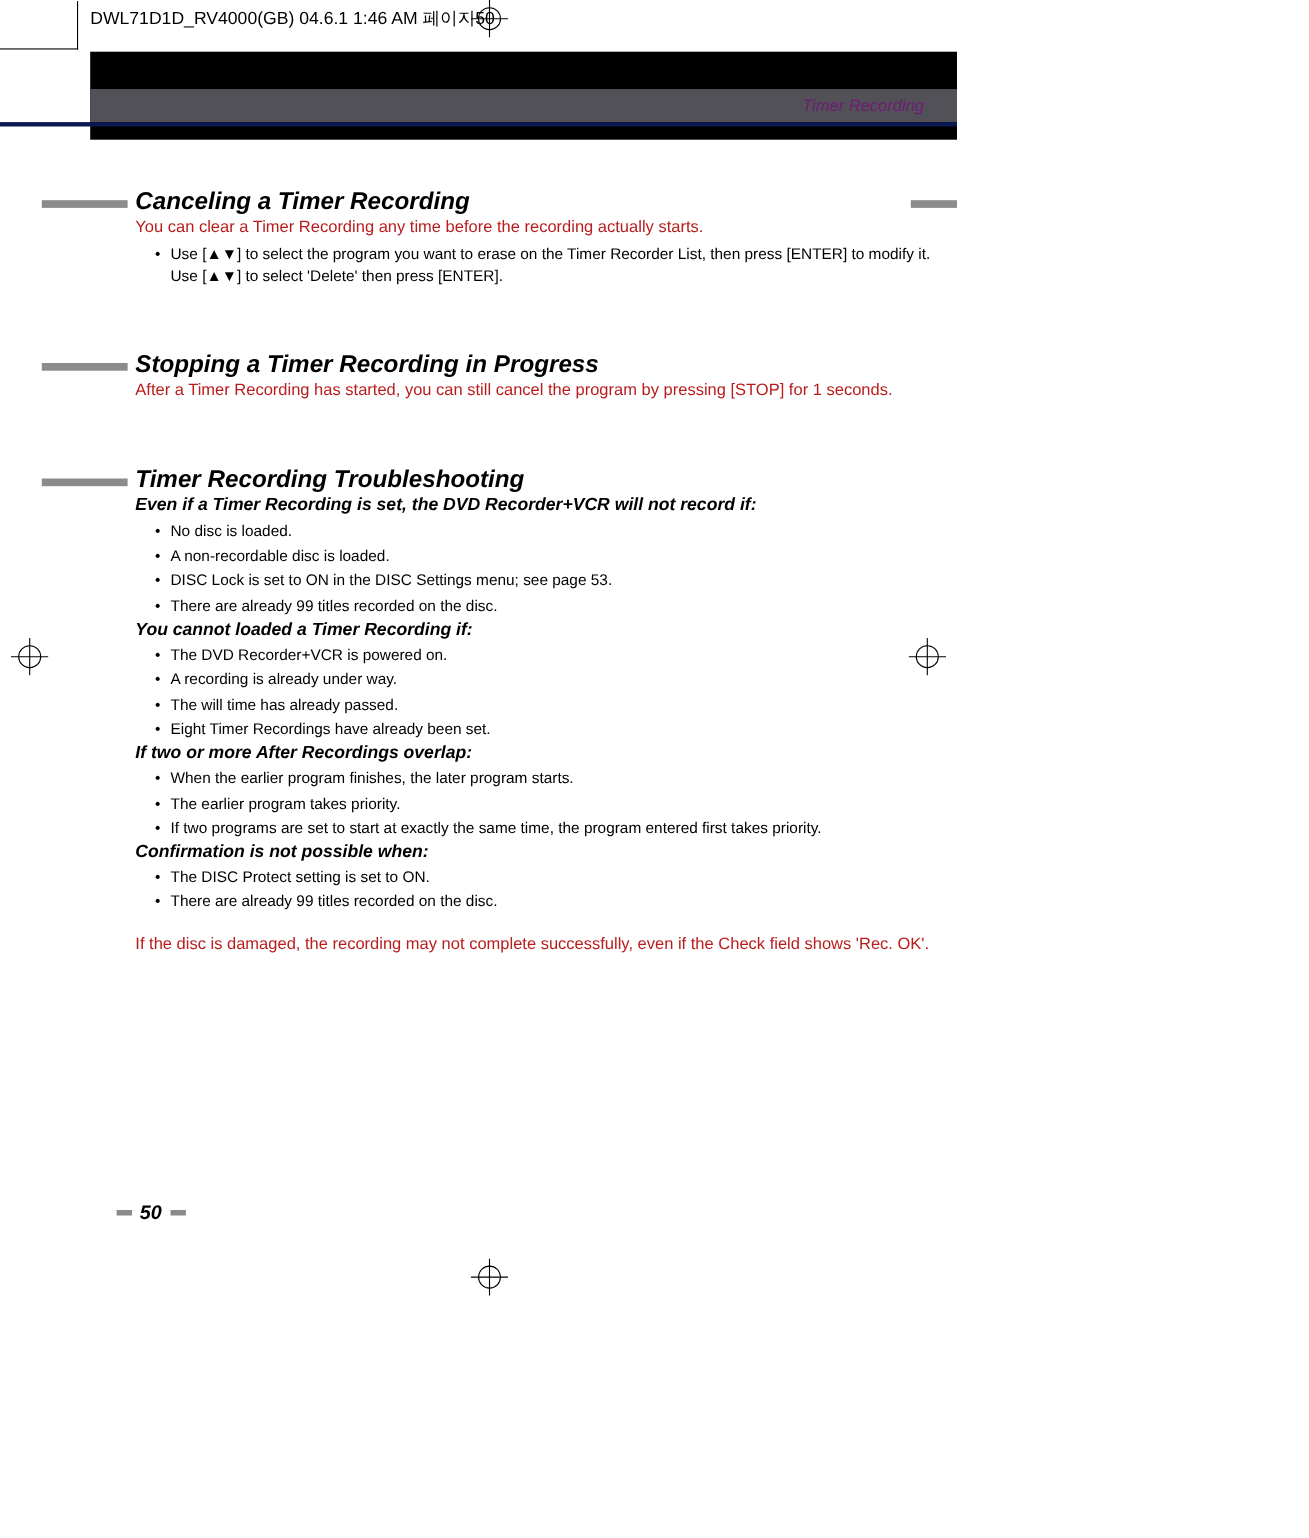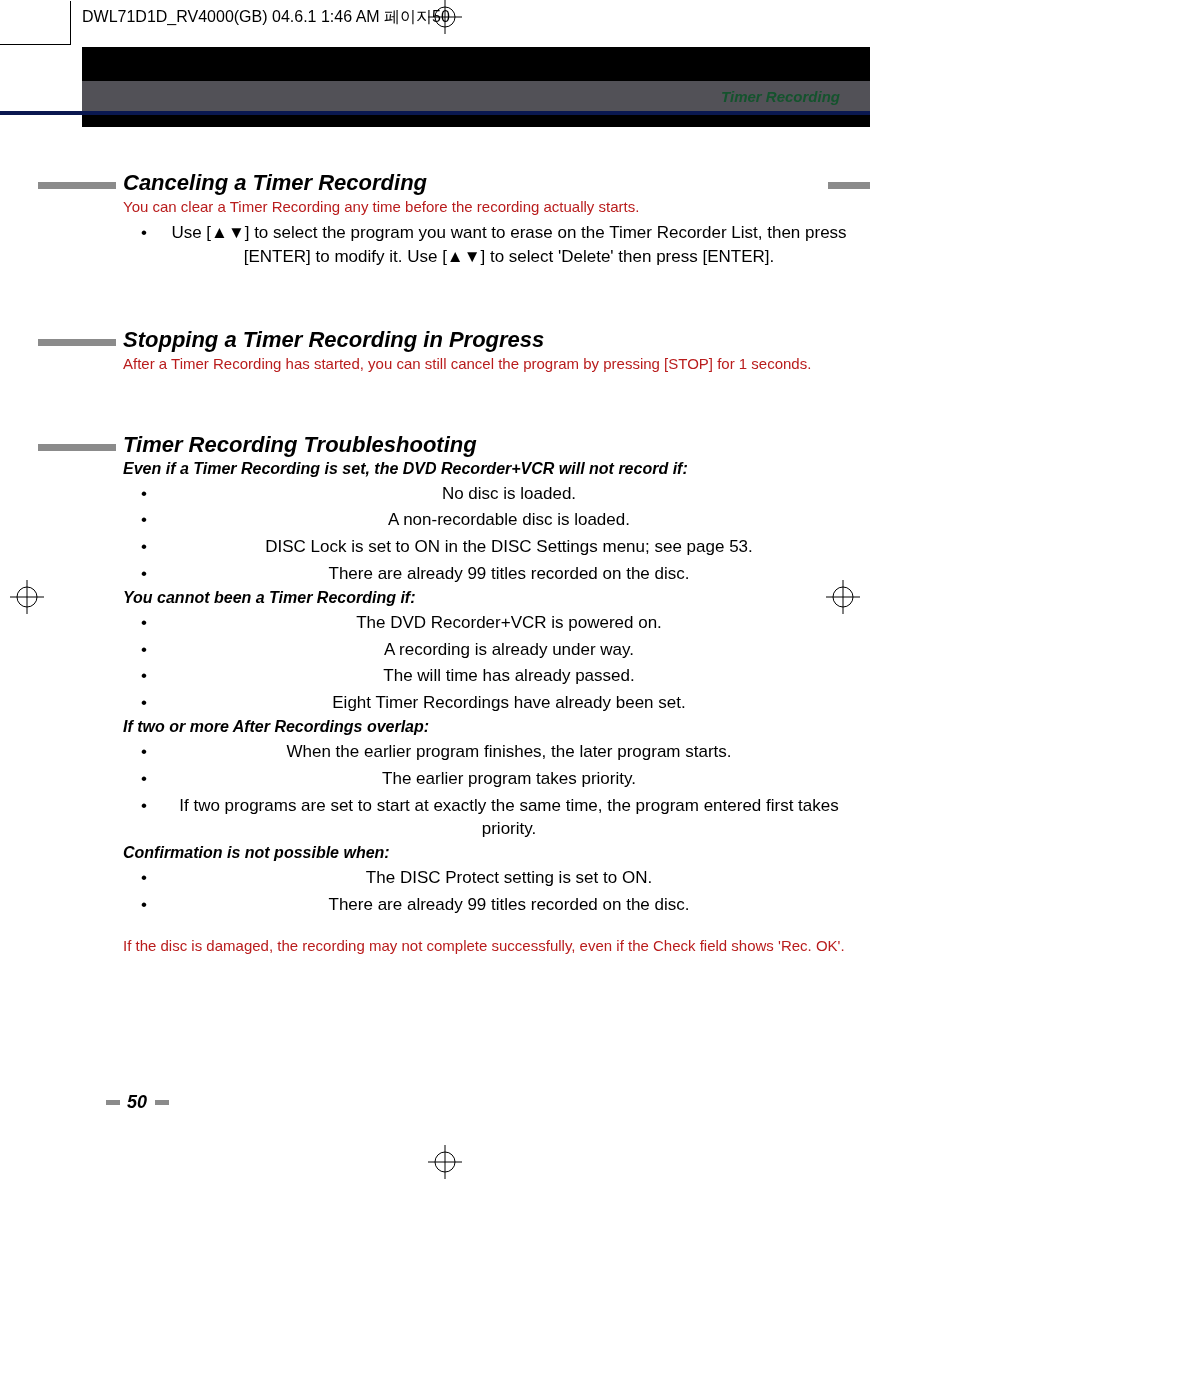--- a/index.html
+++ b/index.html
@@ -8,39 +8,39 @@
     .header-text { position: absolute; top: 7px; left: 82px; font-size: 16px; color: #000; }
     
     .crop-top { position: absolute; top: 0; left: 428px; }
     .crop-top svg { display: block; }
     
     .top-black-line { position: absolute; top: 1px; left: 70px; width: 1px; height: 44px; background: #000; }
     .top-black-line-h { position: absolute; top: 44px; left: 0; width: 71px; height: 1px; background: #000; }
     
     .black-header-box { position: absolute; top: 47px; left: 82px; width: 788px; height: 80px; background: #000; }
     .grey-banner { position: absolute; top: 81px; left: 82px; width: 788px; height: 30px; background: #525157; }
-    .grey-banner-text { position: absolute; top: 88px; right: 350px; color: #14532d; font-style: italic; font-weight: bold; font-size: 15px; }
+    .grey-banner-text { position: absolute; top: 88px; right: 350px; color: #701a75; font-style: italic; font-weight: normal; font-size: 15px; }
     .blue-line-top { position: absolute; top: 111px; left: 0; width: 870px; height: 4px; background: #0a1850; }
     
     .crop-right-tr { position: absolute; top: 58px; right: 320px; }
     .crop-right-tr .bar-h { width: 48px; height: 7px; background: #000; }
     
     .crop-left { position: absolute; top: 580px; left: 10px; }
     .crop-right { position: absolute; top: 580px; right: 330px; }
     
     .content { position: absolute; top: 170px; left: 123px; width: 740px; }
     .bar-left { position: absolute; height: 7px; background: #8b8b8b; }
     .bar-right { position: absolute; height: 7px; background: #8b8b8b; }
     
     .section-title { font-size: 22px; font-weight: bold; font-style: italic; color: #000; }
     
     .body-text { font-size: 15px; color: #b91c1c; line-height: 1.4; margin-bottom: 4px; }
     
     .bullet-list { list-style: none; padding-left: 18px; }
-    .bullet-list li { font-size: 17px; color: #000; line-height: 1.4; margin-bottom: 3px; position: relative; padding-left: 14px; text-align: center; }
+    .bullet-list li { font-size: 14px; color: #000; line-height: 1.4; margin-bottom: 3px; position: relative; padding-left: 14px; }
     .bullet-list li::before { content: "•"; position: absolute; left: 0; top: 0; }
     
     .sub-heading { font-size: 16px; font-weight: bold; font-style: italic; color: #000000; margin-top: 2px; margin-bottom: 4px; }
     
     .section-block { margin-bottom: 58px; position: relative; }
     .section-block-2 { margin-bottom: 58px; position: relative; }
     
     .page-num { position: absolute; bottom: 285px; left: 127px; font-size: 18px; font-weight: bold; font-style: italic; }
     .page-num-bar-l { position: absolute; bottom: 293px; left: 106px; width: 14px; height: 5px; background: #8b8b8b; }
     .page-num-bar-r { position: absolute; bottom: 293px; left: 155px; width: 14px; height: 5px; background: #8b8b8b; }
@@ -113,21 +113,21 @@
     <div class="section-title">Timer Recording Troubleshooting</div>
 
     <div class="sub-heading">Even if a Timer Recording is set, the DVD Recorder+VCR will not record if:</div>
     <ul class="bullet-list">
       <li>No disc is loaded.</li>
       <li>A non-recordable disc is loaded.</li>
       <li>DISC Lock is set to ON in the DISC Settings menu; see page 53.</li>
       <li>There are already 99 titles recorded on the disc.</li>
     </ul>
 
-    <div class="sub-heading">You cannot been a Timer Recording if:</div>
+    <div class="sub-heading">You cannot loaded a Timer Recording if:</div>
     <ul class="bullet-list">
       <li>The DVD Recorder+VCR is powered on.</li>
       <li>A recording is already under way.</li>
       <li>The will time has already passed.</li>
       <li>Eight Timer Recordings have already been set.</li>
     </ul>
 
     <div class="sub-heading">If two or more After Recordings overlap:</div>
     <ul class="bullet-list">
       <li>When the earlier program finishes, the later program starts.</li>

